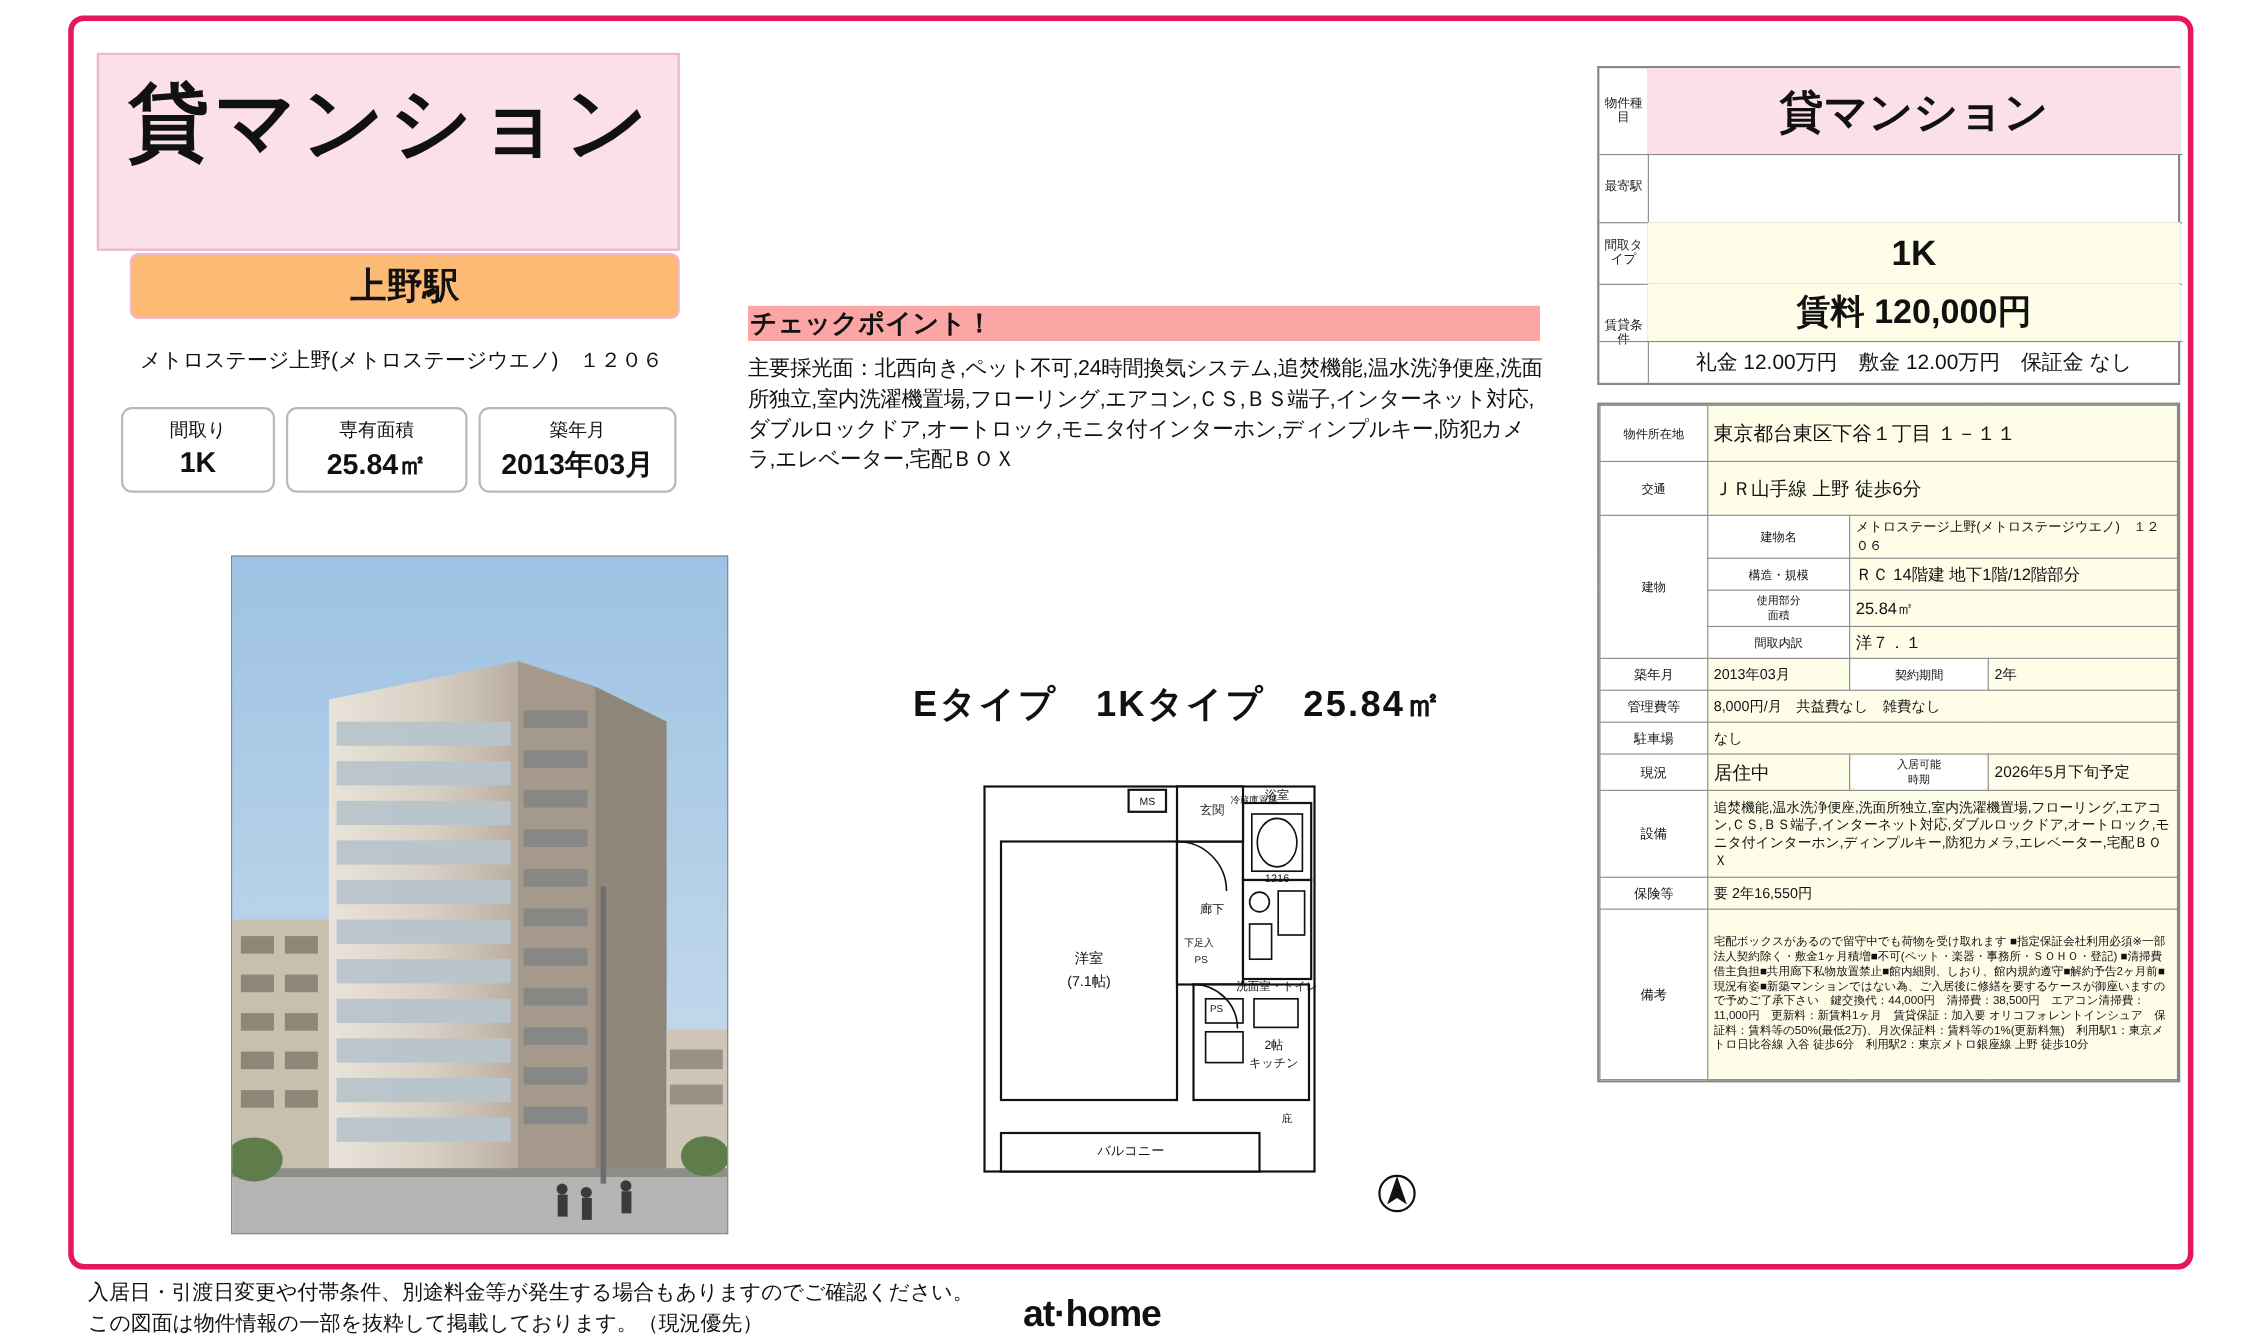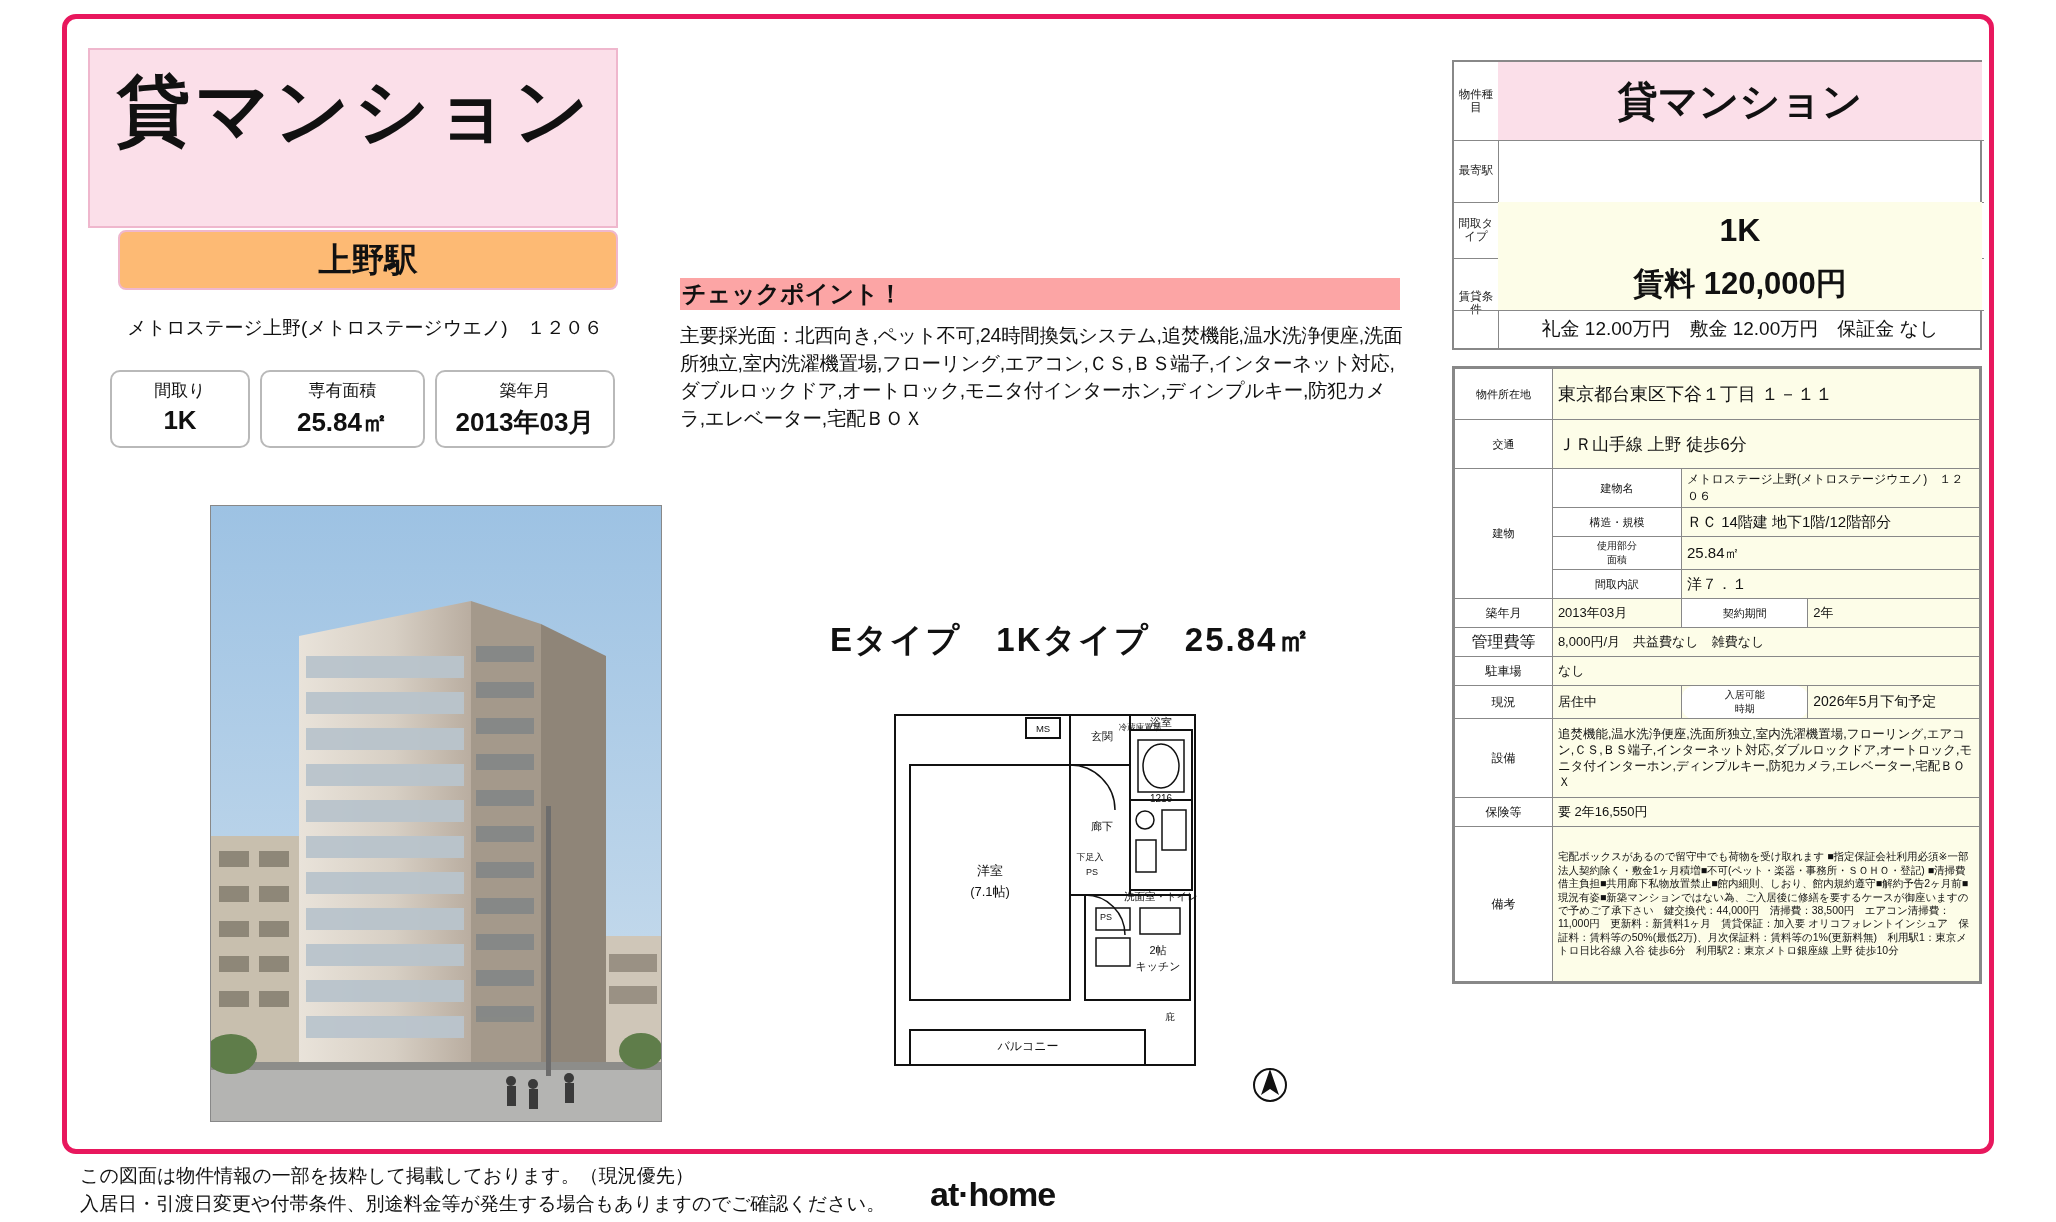--- a/index.html
+++ b/index.html
@@ -285,30 +285,30 @@
           <td class="lblcell" style="font-size:11px;height:24px;">間取内訳</td>
           <td colspan="2" style="font-size:15px;">洋７．１</td>
         </tr>
         <tr>
           <td class="lblcell" style="font-size:12px;height:24px;">築年月</td>
           <td style="font-size:13px;">2013年03月</td>
           <td class="lblcell" style="font-size:11px;width:78px;">契約期間</td>
           <td style="font-size:13px;width:110px;">2年</td>
         </tr>
         <tr>
-          <td class="lblcell" style="font-size:16px;height:24px;">管理費等</td>
+          <td class="lblcell" style="font-size:12px;height:24px;">管理費等</td>
           <td colspan="3" style="font-size:13px;">8,000円/月　共益費なし　雑費なし</td>
         </tr>
         <tr>
           <td class="lblcell" style="font-size:12px;height:24px;">駐車場</td>
           <td colspan="3" style="font-size:13px;">なし</td>
         </tr>
         <tr>
           <td class="lblcell" style="font-size:12px;height:24px;">現況</td>
-          <td style="font-size:13px;">居住中</td>
+          <td style="font-size:17px;">居住中</td>
           <td class="lblcell" style="font-size:10px;white-space:pre-line;border-radius:12px;">入居可能
 時期</td>
           <td style="font-size:14px;">2026年5月下旬予定</td>
         </tr>
         <tr>
           <td class="lblcell" style="font-size:12px;height:74px;">設備</td>
           <td colspan="3" style="font-size:12.5px;line-height:1.3;margin-top:35px;">追焚機能,温水洗浄便座,洗面所独立,室内洗濯機置場,フローリング,エアコン,ＣＳ,ＢＳ端子,インターネット対応,ダブルロックドア,オートロック,モニタ付インターホン,ディンプルキー,防犯カメラ,エレベーター,宅配ＢＯＸ</td>
         </tr>
         <tr>
           <td class="lblcell" style="font-size:12px;height:24px;">保険等</td>
@@ -317,17 +317,17 @@
         <tr>
           <td class="lblcell" style="font-size:12px;height:150px;">備考</td>
           <td colspan="3" style="font-size:10.5px;line-height:1.28;">宅配ボックスがあるので留守中でも荷物を受け取れます ■指定保証会社利用必須※一部法人契約除く・敷金1ヶ月積増■不可(ペット・楽器・事務所・ＳＯＨＯ・登記) ■清掃費借主負担■共用廊下私物放置禁止■館内細則、しおり、館内規約遵守■解約予告2ヶ月前■現況有姿■新築マンションではない為、ご入居後に修繕を要するケースが御座いますので予めご了承下さい　鍵交換代：44,000円　清掃費：38,500円　エアコン清掃費：11,000円　更新料：新賃料1ヶ月　賃貸保証：加入要 オリコフォレントインシュア　保証料：賃料等の50%(最低2万)、月次保証料：賃料等の1%(更新料無)　利用駅1：東京メトロ日比谷線 入谷 徒歩6分　利用駅2：東京メトロ銀座線 上野 徒歩10分</td>
         </tr>
       </tbody>
         </table>
     </div>
   </div>
 
   <div class="foot-left">
+    <div>入居日・引渡日変更や付帯条件、別途料金等が発生する場合もありますのでご確認ください。</div>
     <div>この図面は物件情報の一部を抜粋して掲載しております。（現況優先）</div>
-    <div>入居日・引渡日変更や付帯条件、別途料金等が発生する場合もありますのでご確認ください。</div>
   </div>
   <div class="athome">at·home</div>
 </div>
 
 </body></html>

